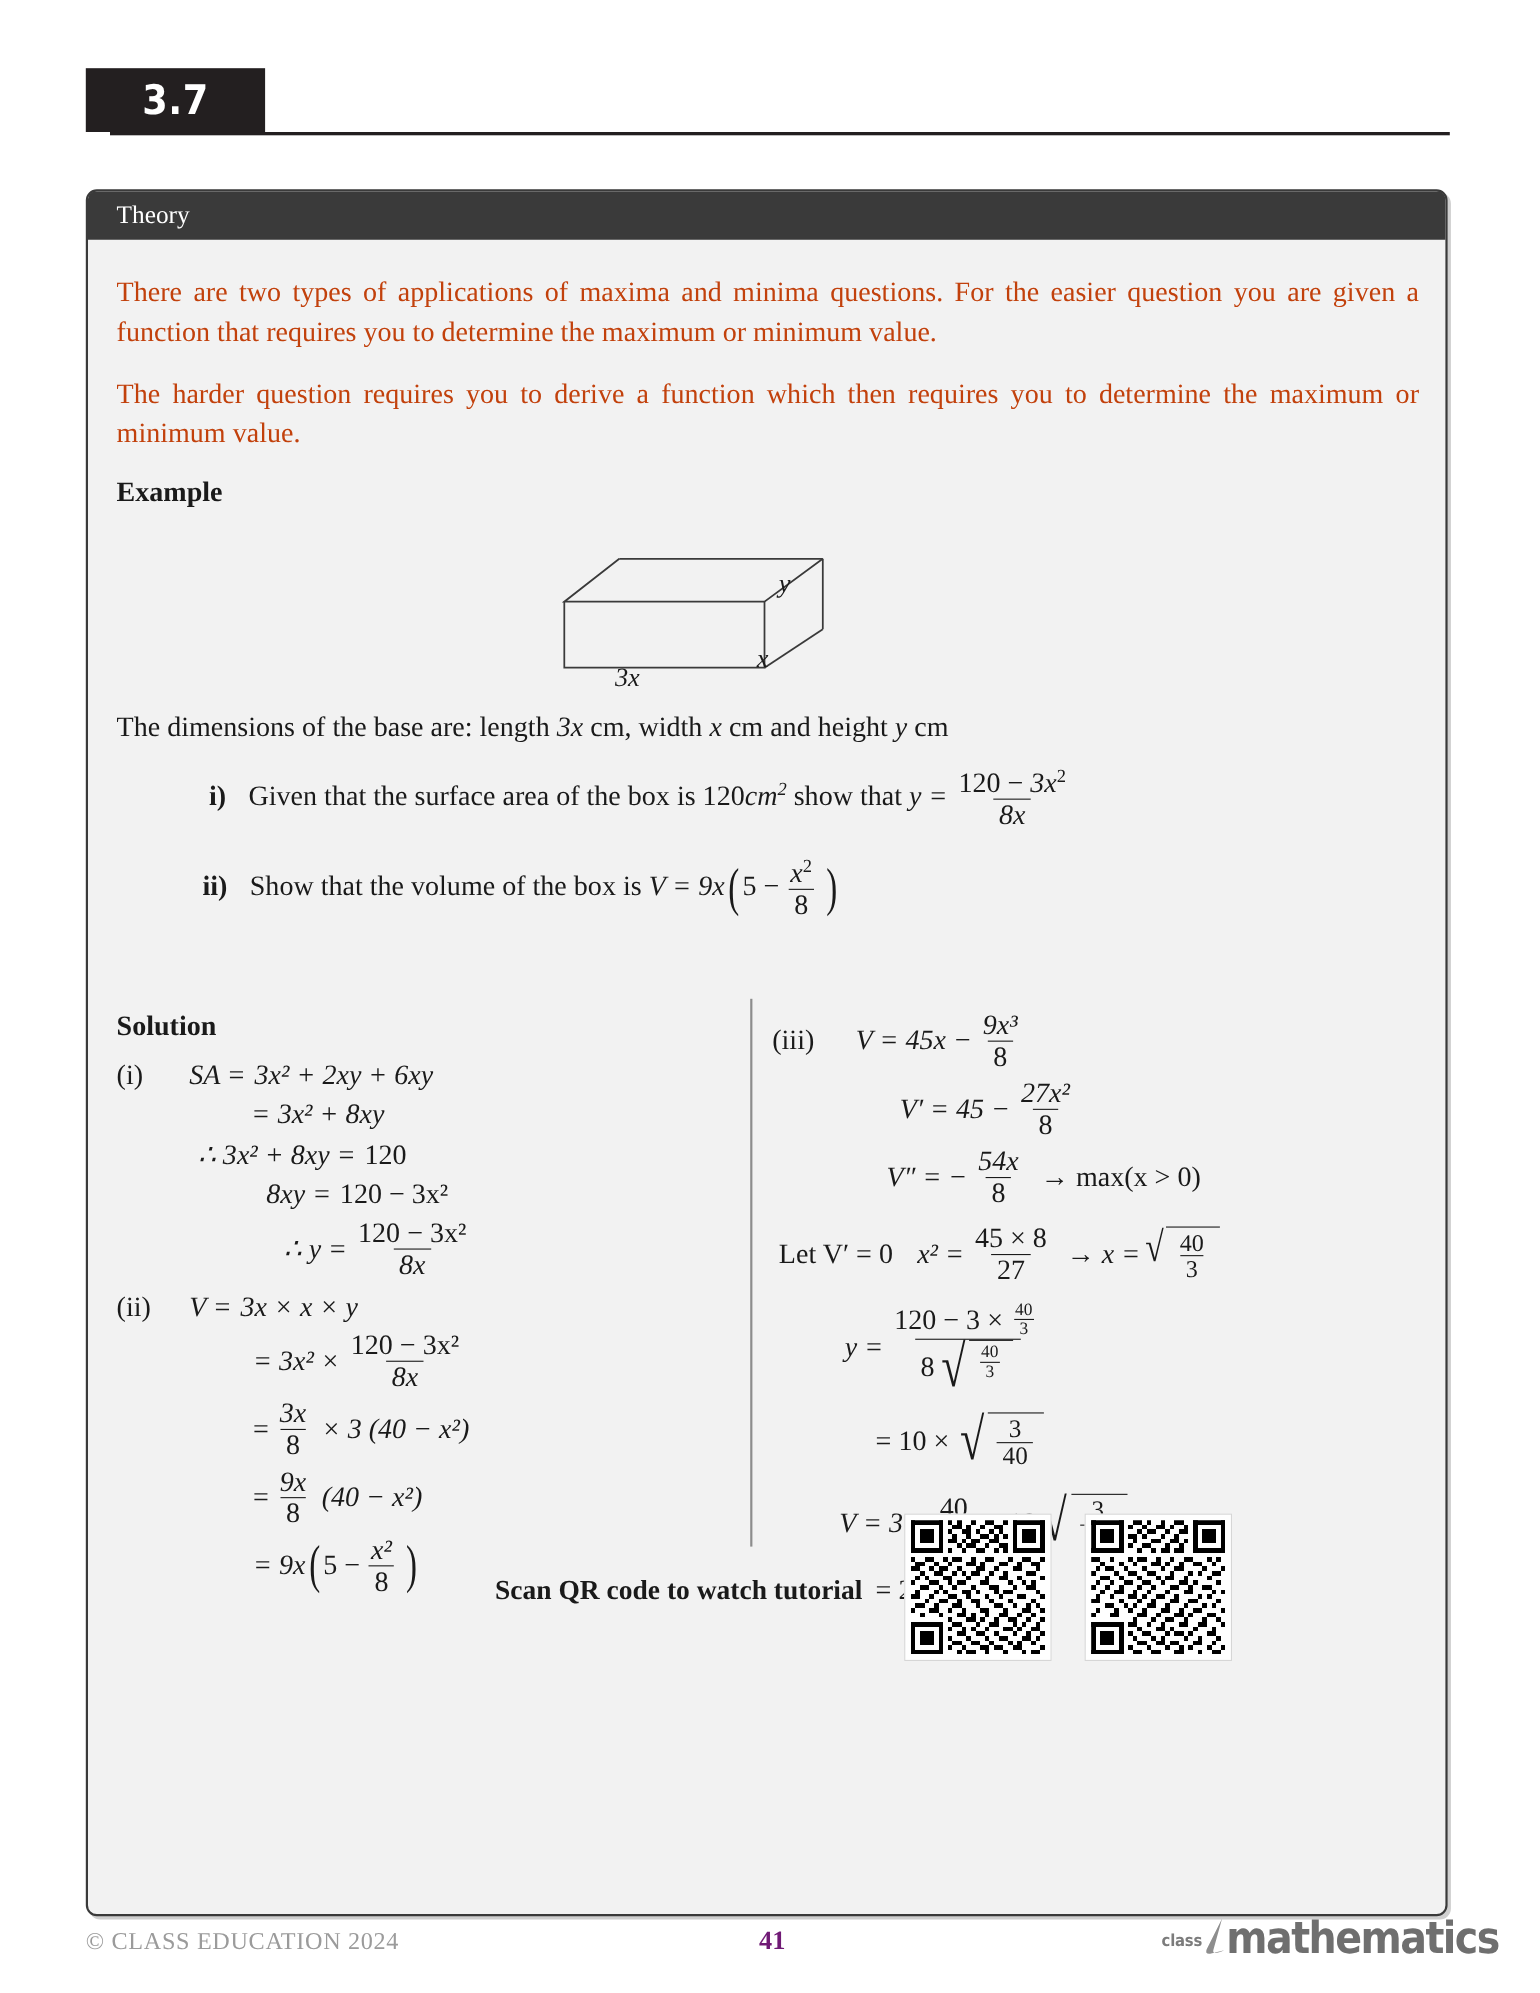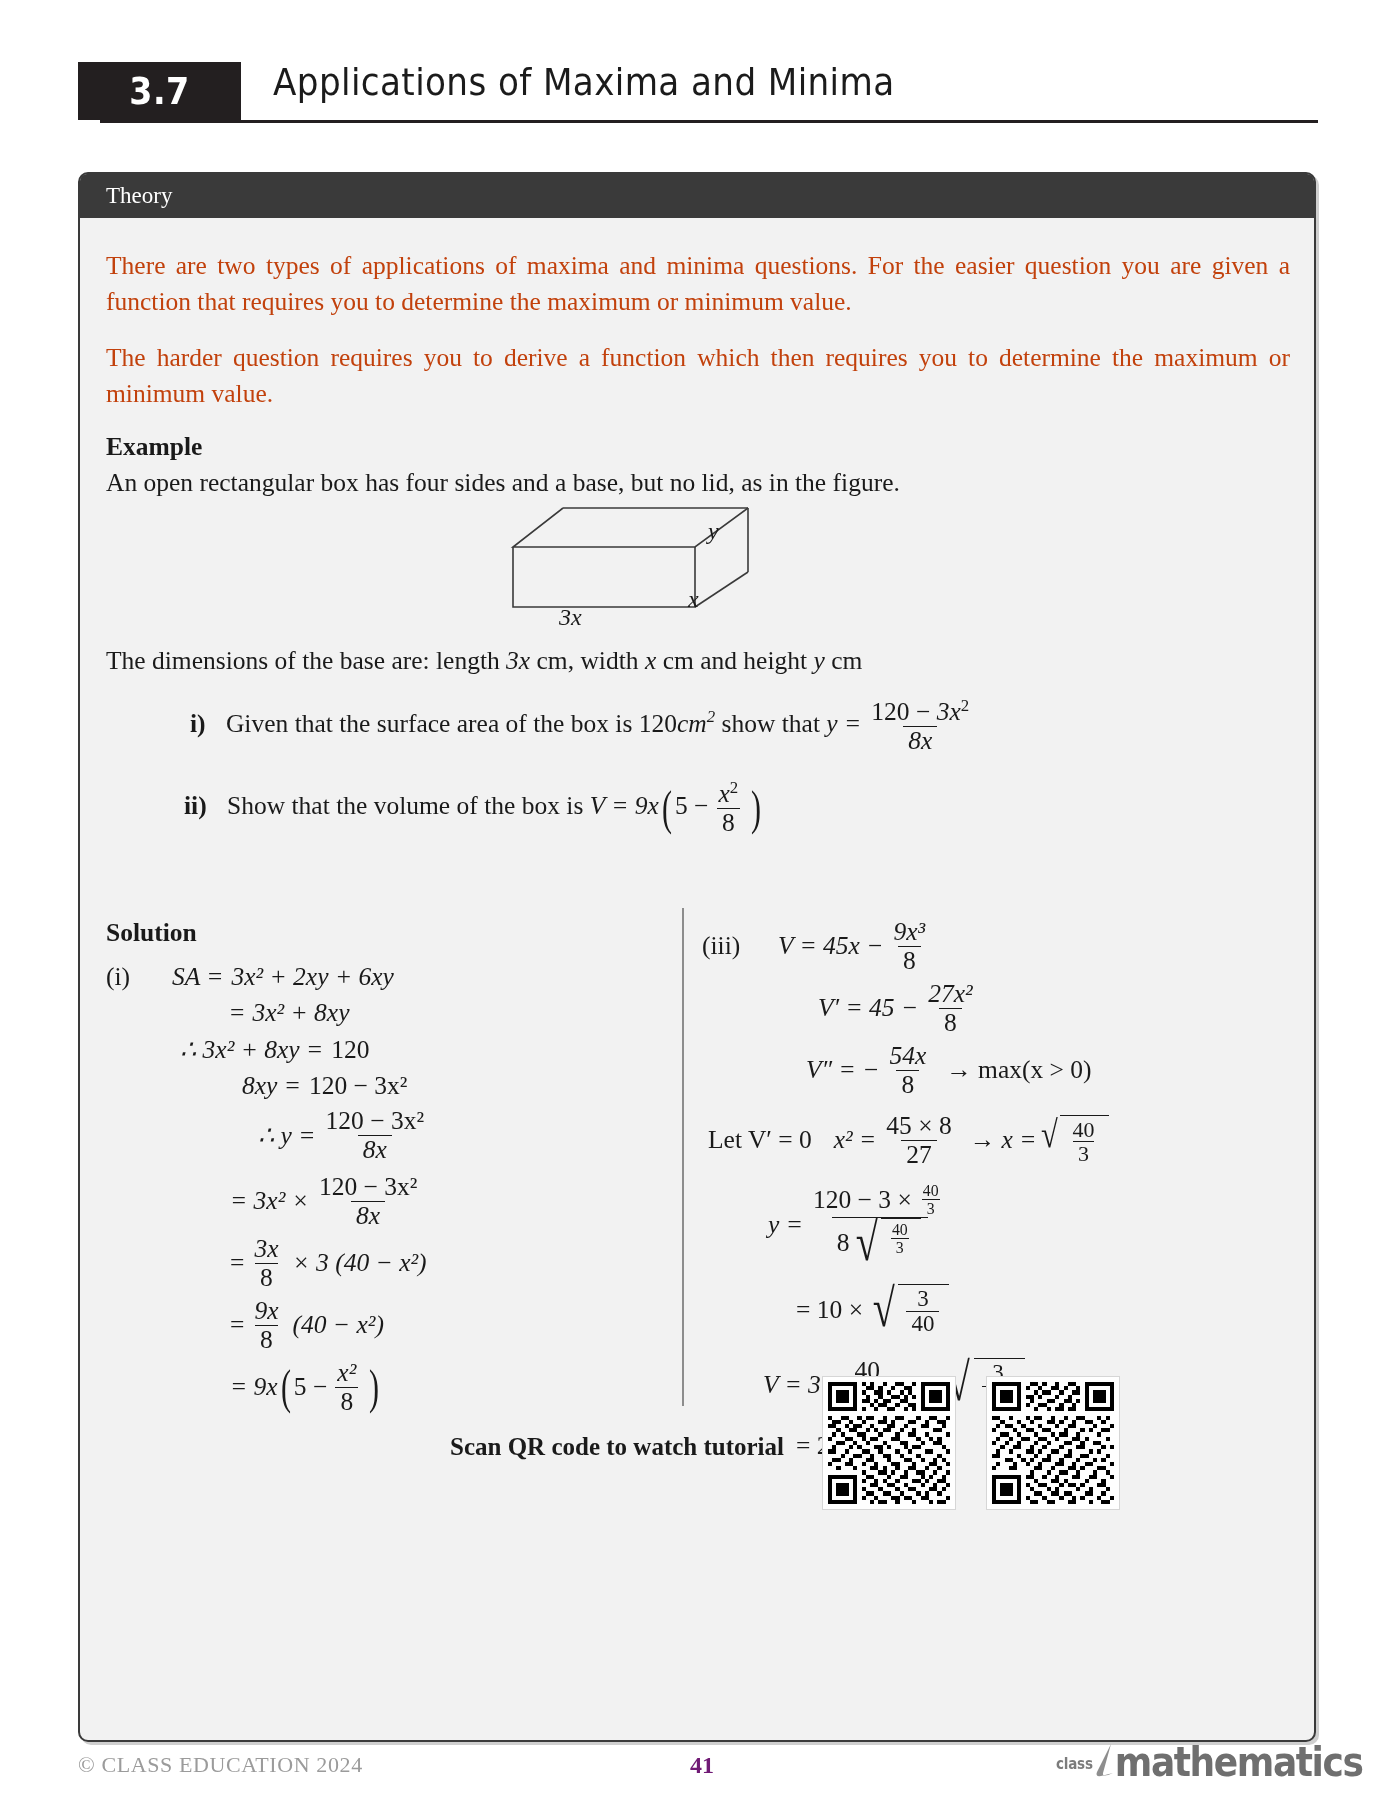--- a/index.html
+++ b/index.html
@@ -119,35 +119,33 @@
               font-size:40px;font-weight:700;color:#6f6f6f;letter-spacing:-1.4px;line-height:1;}
 </style>
 </head>
 <body>
 
 <div class="page">
 
   <div class="header">
     <div class="sec-badge">3.7</div>
     <div class="header-rule"></div>
-    <div class="sec-title">Applications of Maxima and Minima</div>
   </div>
 
   <div class="card">
     <div class="card-head">
       <span>Theory</span>
     </div>
 
     <div class="card-body">
 
       <div class="para p1">There are two types of applications of maxima and minima questions. For the easier question you are given a function that requires you to determine the maximum or minimum value.</div>
       <div class="para p2">The harder question requires you to derive a function which then requires you to determine the maximum or minimum value.</div>
 
       <div class="ex-head">Example</div>
-      <div class="ex-line">An open rectangular box has four sides and a base, but no lid, as in the figure.</div>
 
       <div class="figure">
         <svg width="270" height="128" viewBox="0 0 270 128">
           <g fill="none" stroke="#3a3a3a" stroke-width="1.6">
 
             <path d="M 58 8 L 243 8"></path>
 
             <path d="M 243 8 L 243 72"></path>
 
             <path d="M 58 8 L 8 47 L 190 47 L 243 8"></path>
@@ -214,20 +212,25 @@
 
         <div class="eqrow" style="margin-bottom:10px">
           <span class="tag"></span>
           <span class="it" style="margin-left:100px">∴ y =</span>
           <span class="frac">
             <span class="num">120 − 3x²</span>
             <span class="den it">8x</span>
           </span>
         </div>
 
+        <div class="eqrow">
+          <span class="tag">(ii)</span>
+          <span class="it" style="margin-left:14px">V =</span>
+          <span class="it" style="margin-left:8px">3x × x × y</span>
+        </div>
 
         <div class="eqrow">
           <span class="tag"></span>
           <span class="it" style="margin-left:72px">= 3x² ×</span>
           <span class="frac">
             <span class="num">120 − 3x²</span>
             <span class="den it">8x</span>
           </span>
         </div>
 

